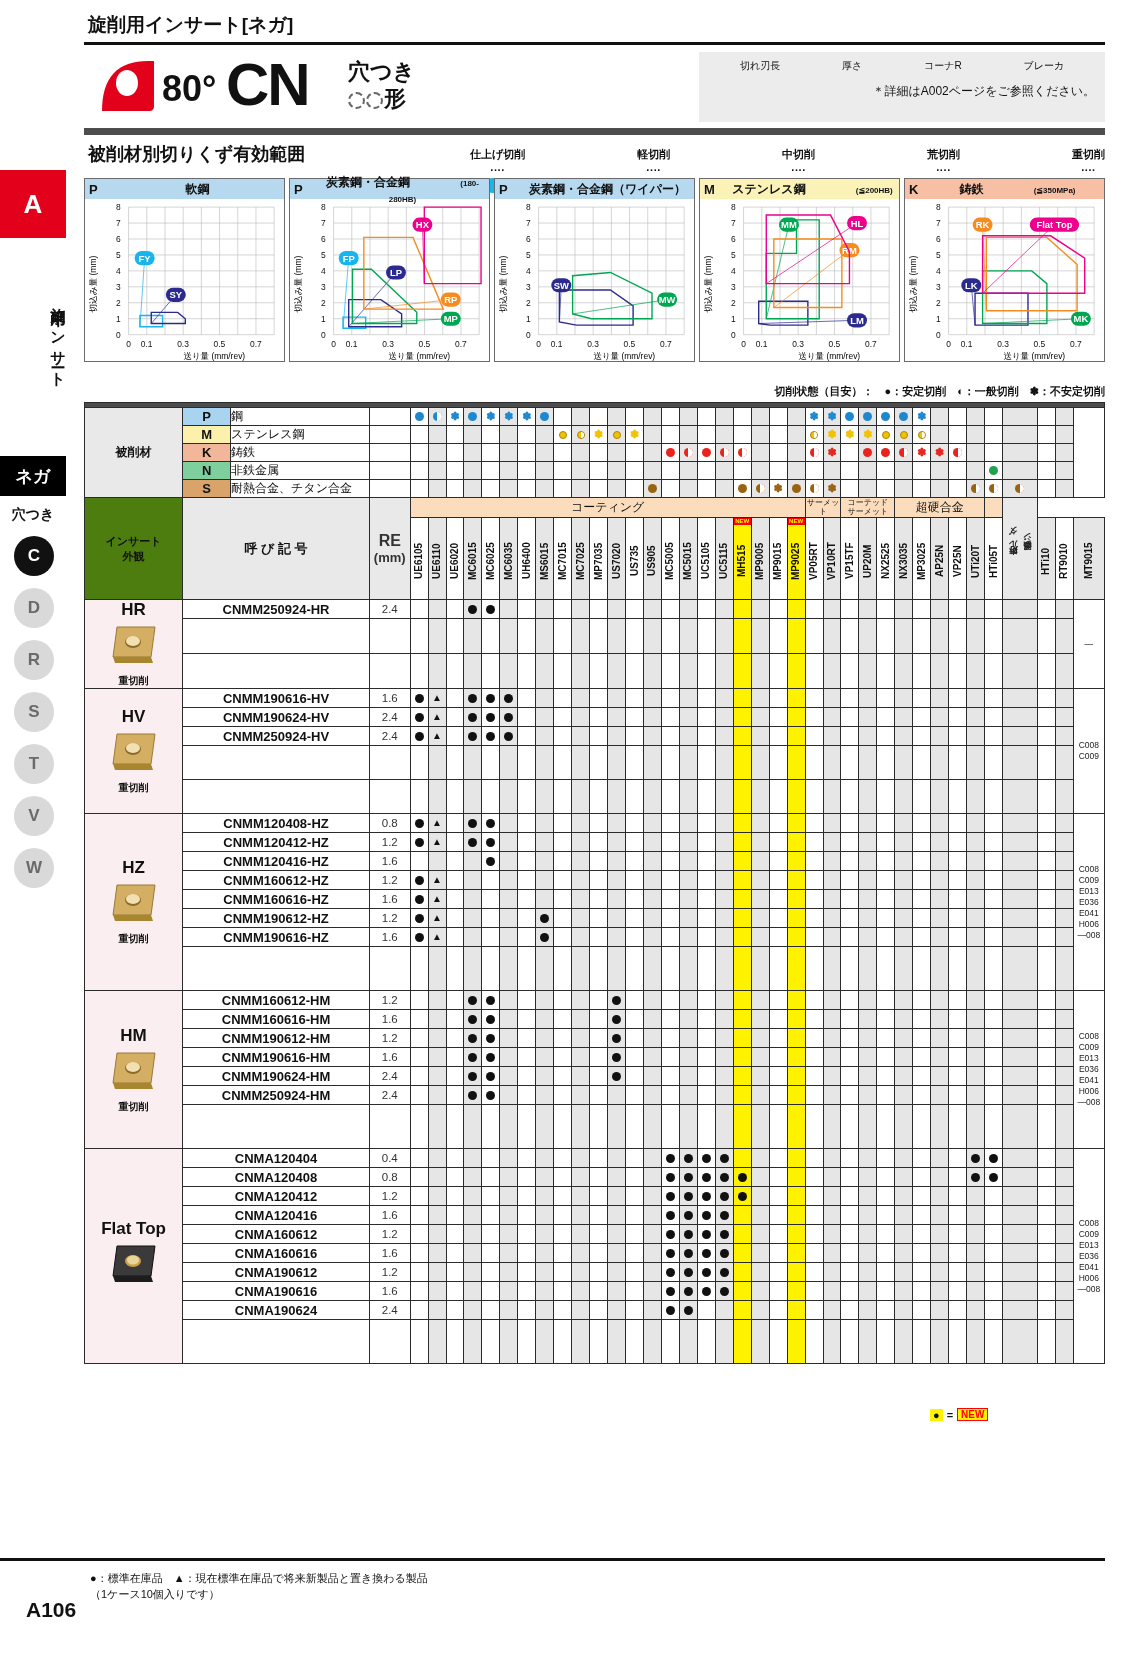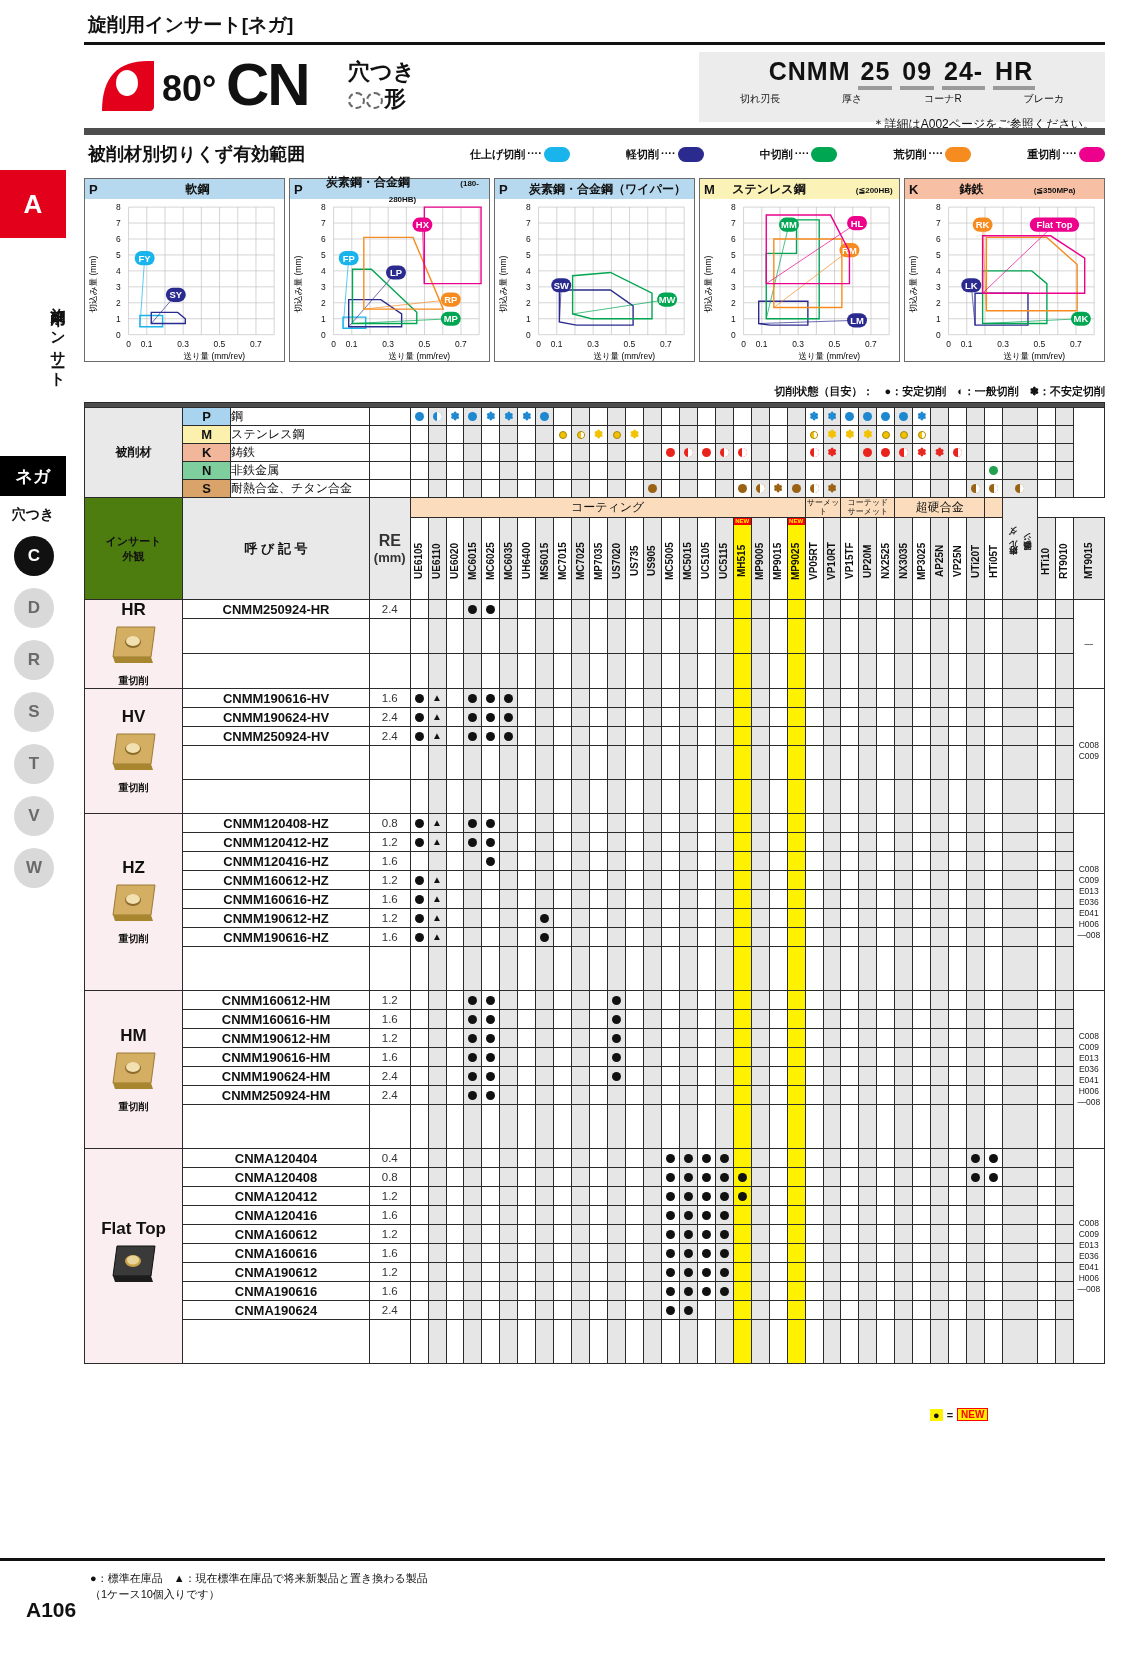--- a/index.html
+++ b/index.html
@@ -54,21 +54,21 @@
   #code-main { text-align:center; font-size:25px; font-weight:bold; letter-spacing:1px; }
   #code-main span { display:inline-block; }
   .ul { border-bottom:4px solid #9a9a9a; padding:0 2px; }
   #code-legend { display:flex; justify-content:space-around; font-size:10px; margin-top:2px; }
   #code-note { text-align:right; font-size:12px; margin-top:10px; }
   #hdr-rule { position:absolute; left:84px; top:128px; width:1021px; height:7px; background:#4d4d4d; }
 
   
   #sec-title { position:absolute; left:88px; top:142px; font-size:18px; font-weight:bold; }
   #chart-legend { position:absolute; left:470px; top:147px; width:635px; display:flex; justify-content:space-between; font-size:11px; font-weight:bold; }
-  .lg { display:flex; align-items:flex-start; gap:2px; }
+  .lg { display:flex; align-items:center; gap:2px;flex-direction:column; }
   .lg .pill { width:26px; height:15px; border-radius:8px; display:inline-block; }
 
   #charts { position:absolute; left:84px; top:178px; width:1021px; height:184px; display:flex; gap:4px; }
   .panel { border:1px solid #6b6b6b; background:#fff; flex:1; display:flex; flex-direction:column; }
   .panel-hd { height:20px; display:flex; align-items:center; font-size:12px; font-weight:bold; padding-left:4px; }
   .panel-hd .code { width:22px; font-size:13px; }
   .panel-hd .nm { flex:1; text-align:center; }
   .panel-hd .nm small { font-size:8px; font-weight:bold;padding-left:48px; }
   .pb-P { background:#b6d9ef; }
   .pb-M { background:#fbf2b8; }
@@ -169,27 +169,20 @@
   <ellipse cx="31" cy="28" rx="11" ry="13" fill="#ffffff"></ellipse>
 </svg>
 <div id="deg">80°</div>
 <div id="cn-big">CN</div>
 <div id="cn-sub">
   <div>穴つき</div>
   <div><span class="ring"></span><span class="ring"></span><span>形</span></div>
 </div>
 
 <div id="code-box">
-  <div id="code-main">
-    <span>CNMM</span>
-    <span class="ul">25</span>
-    <span class="ul">09</span>
-    <span class="ul">24-</span>
-    <span class="ul">HR</span>
-  </div>
   <div id="code-legend">
     <span>切れ刃長</span>
     <span>厚さ</span>
     <span>コーナR</span>
     <span>ブレーカ</span>
   </div>
   <div id="code-note">＊詳細はA002ページをご参照ください。</div>
 </div>
 <div id="hdr-rule"></div>
 

